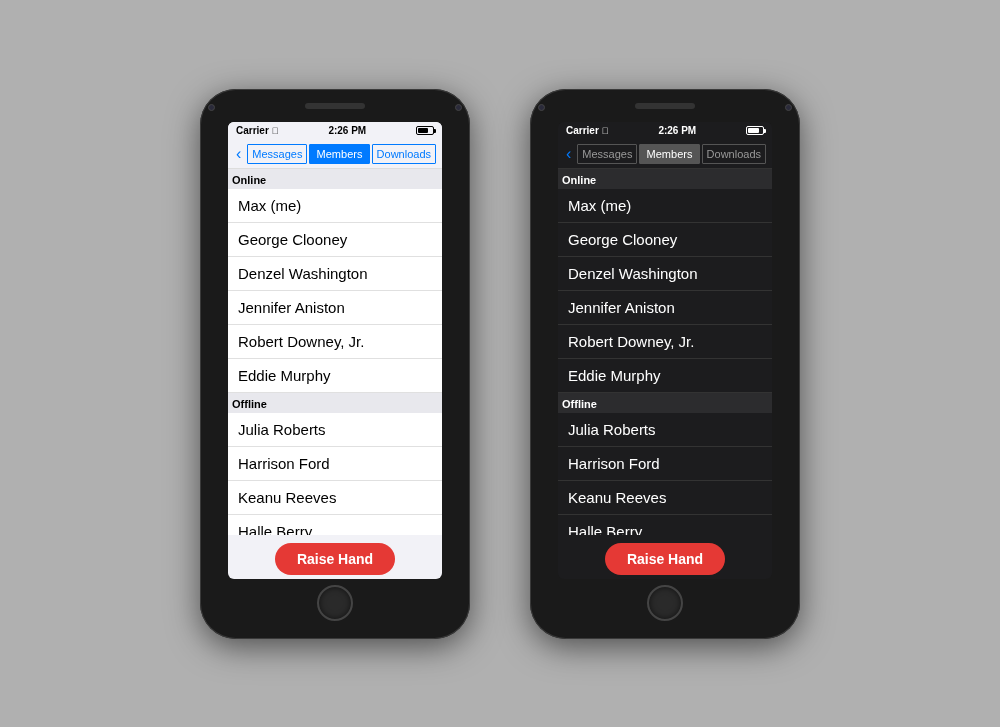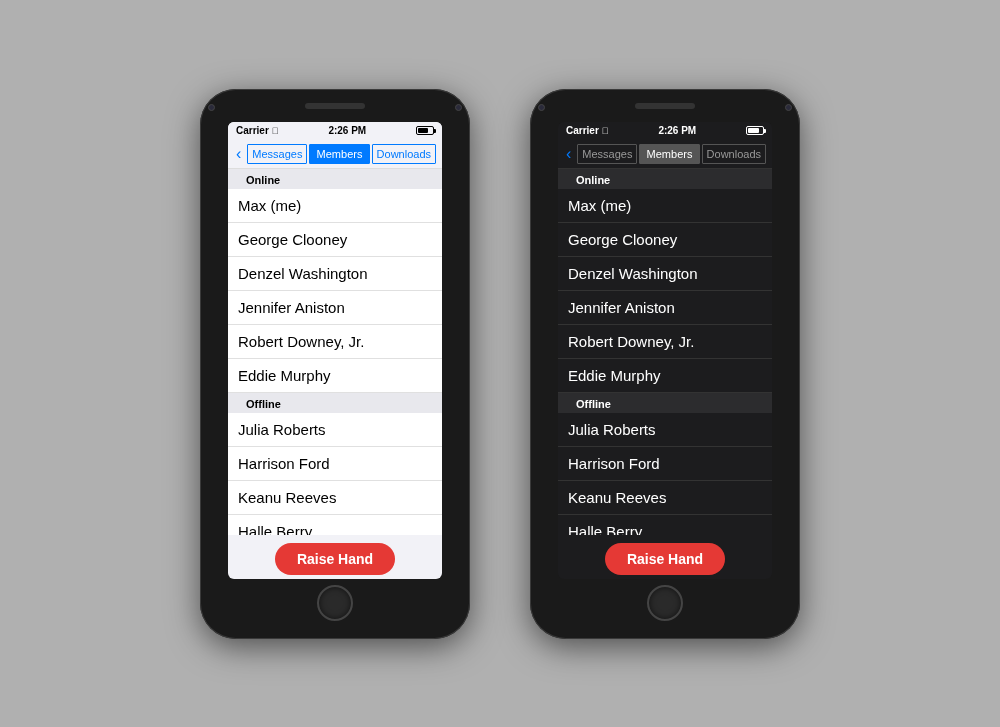--- a/index.html
+++ b/index.html
@@ -229,21 +229,21 @@
 
     
     .list {
       flex: 1;
       overflow: hidden;
       display: flex;
       flex-direction: column;
     }
 
     .section-header {
-      padding: 5px 10px 3px 18px;
+      padding: 5px 10px 3px 4px;
       font-size: 11px;
       font-weight: 700;
     }
 
     .section-header-light {
       background: #e8e8ed;
       color: #000;
     }
 
     .section-header-dark {

